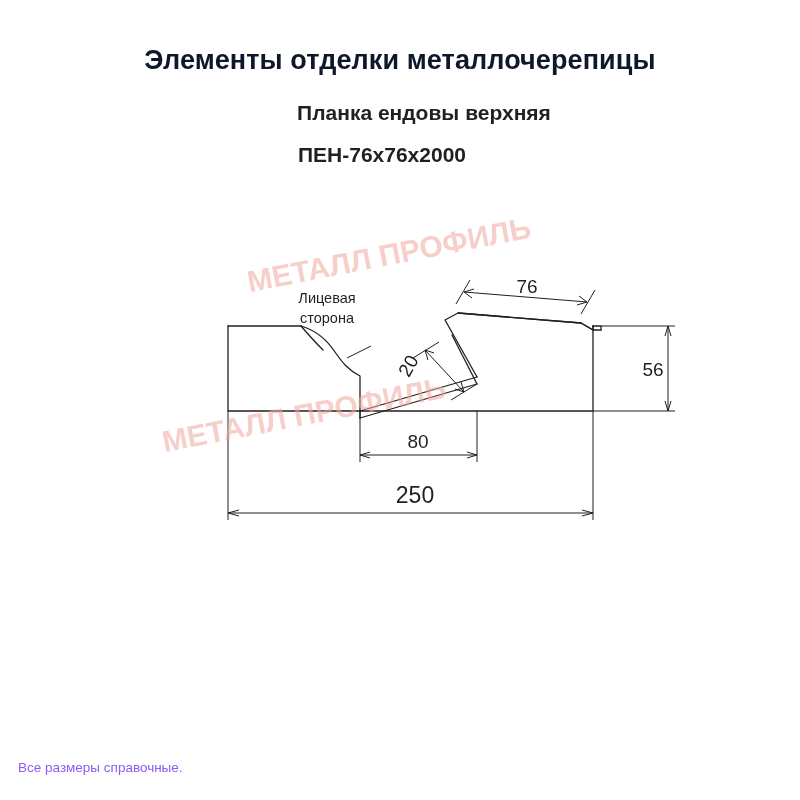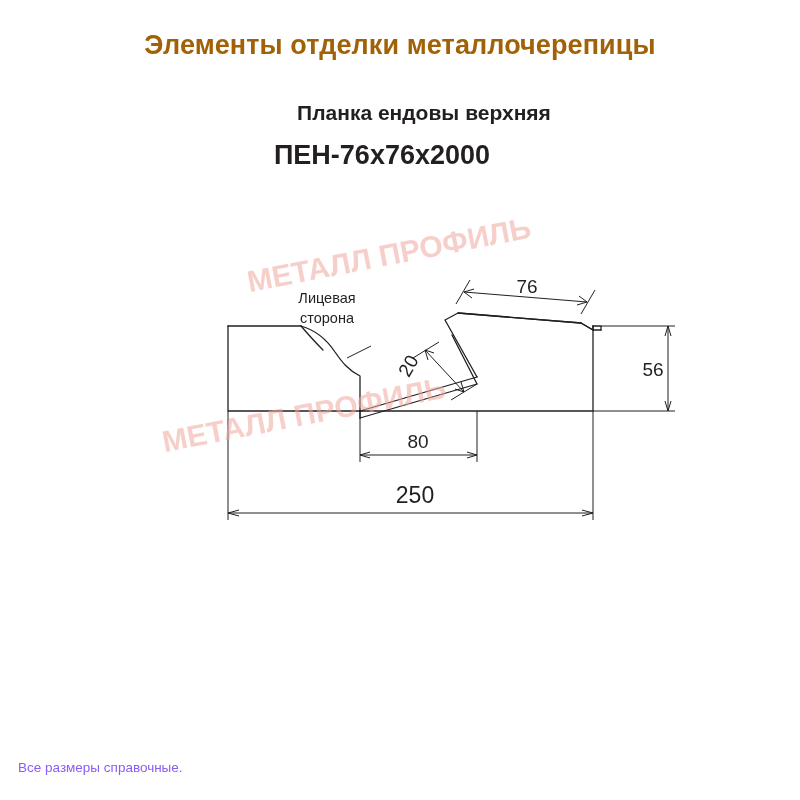--- a/index.html
+++ b/index.html
@@ -23,43 +23,43 @@
     position: absolute;
     top: 26px;
     left: 0;
     width: 800px;
     text-align: center;
   }
   .main-title {
     font-size: 27px;
     font-weight: bold;
     letter-spacing: 0.1px;
-    color: #a16207;
-    margin: 2px;
+    color: #0f172a;
+    margin: 17px;
     line-height: 34px;
   }
   .subtitle {
     position: absolute;
     top: 100px;
     left: 0;
     width: 800px;
     text-align: center;
     font-size: 21px;
     font-weight: bold;
     color: #231f20;
     line-height: 26px;
     margin-left: 24px;
   }
   .code {
     position: absolute;
     top: 142px;
     left: 0;
     width: 764px;
     text-align: center;
-    font-size: 27px;
+    font-size: 21px;
     font-weight: bold;
     color: #231f20;
     line-height: 26px;
   }
   .drawing {
     position: absolute;
     top: 180px;
     left: 15px;
     width: 755px;
     height: 420px;

